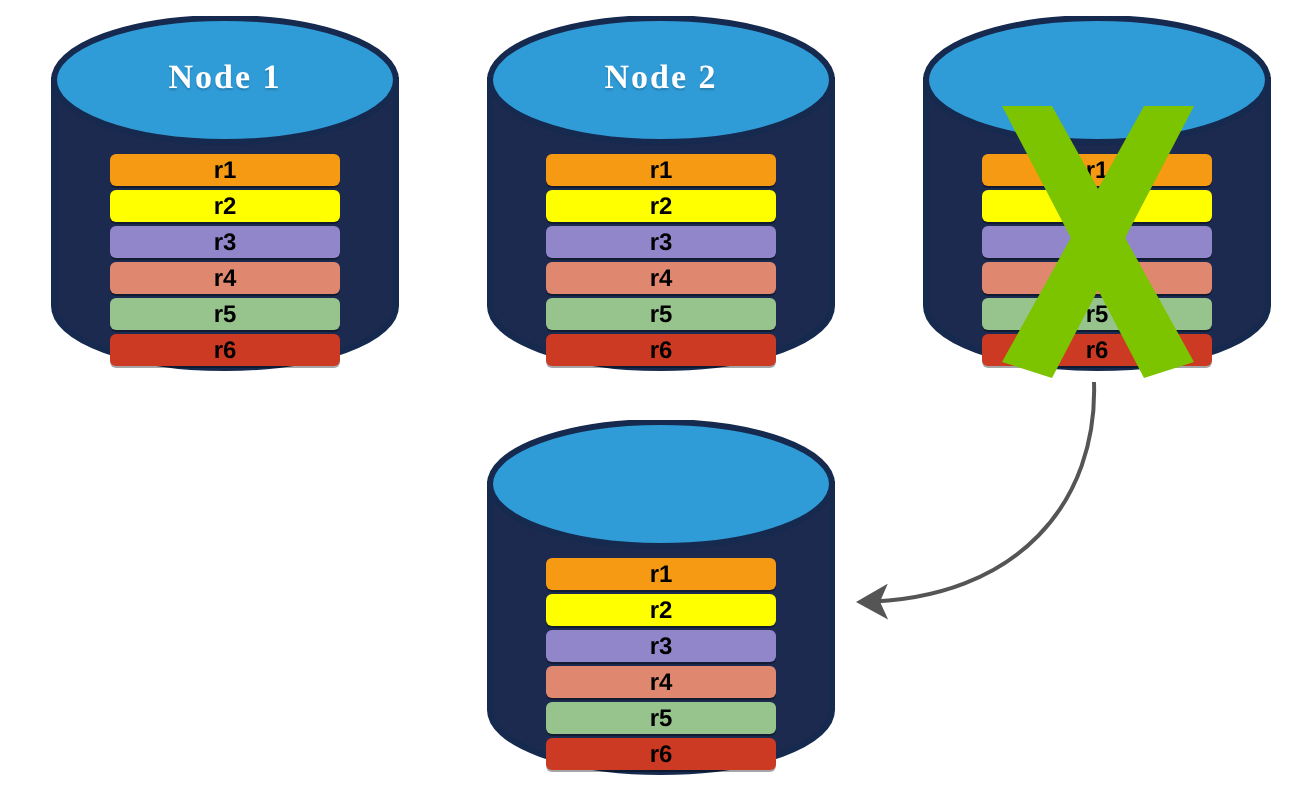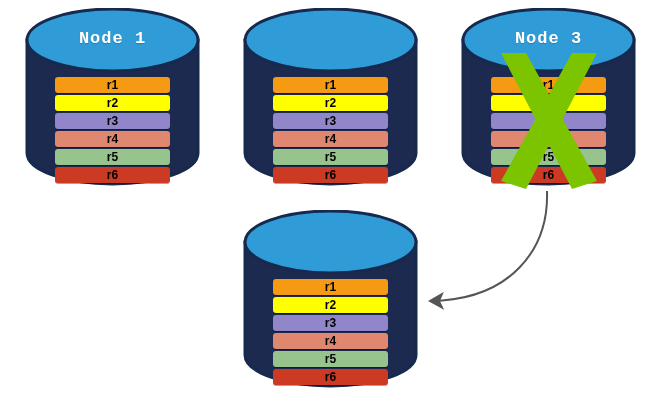--- a/index.html
+++ b/index.html
@@ -29,21 +29,21 @@
   }
   .node-title {
     position: absolute;
     left: 0;
     width: 100%;
     text-align: center;
     color: #ffffff;
     font-weight: bold;
     font-size: 17px;
     letter-spacing: 1px;
-    font-family: Liberation Mono, monospace;
+    font-family: Liberation Serif, serif;
     text-shadow: 0 1px 1px rgba(0,0,0,0.18);
     pointer-events: none;
   }
   .rows {
     position: absolute;
     left: 0;
     width: 100%;
   }
   .row {
     position: relative;
@@ -105,20 +105,21 @@
         <div class="row" style="background: rgb(204, 58, 35);">
           <span class="row-label">r6</span>
         </div>
       </div>
     </div>
     <div class="node" style="left: 243px; top: 8px; width: 175px; height: 180px;">
       <svg class="node-svg" width="175" height="180" viewBox="0 0 175 180">
         <path d="M 2 32 L 2 145 A 85.5 31 0 0 0 173 145 L 173 32 Z" fill="#1b2a4e" stroke="#16294e" stroke-width="3"></path>
         <ellipse cx="87.5" cy="32" rx="85.5" ry="31" fill="#2f9bd7" stroke="#16294e" stroke-width="3"></ellipse>
       </svg>
+      <div class="node-title" style="top: 21px;">Node  2</div>
       <div class="rows" style="top: 69px; padding-left: 30px; padding-right: 30px; box-sizing: border-box;">
         <div class="row" style="background: rgb(245, 154, 18);">
           <span class="row-label">r1</span>
         </div>
         <div class="row" style="background: rgb(255, 255, 0);">
           <span class="row-label">r2</span>
         </div>
         <div class="row" style="background: rgb(145, 134, 201);">
           <span class="row-label">r3</span>
         </div>
@@ -131,21 +132,20 @@
         <div class="row" style="background: rgb(204, 58, 35);">
           <span class="row-label">r6</span>
         </div>
       </div>
     </div>
     <div class="node" style="left: 461px; top: 8px; width: 175px; height: 180px;">
       <svg class="node-svg" width="175" height="180" viewBox="0 0 175 180">
         <path d="M 2 32 L 2 145 A 85.5 31 0 0 0 173 145 L 173 32 Z" fill="#1b2a4e" stroke="#16294e" stroke-width="3"></path>
         <ellipse cx="87.5" cy="32" rx="85.5" ry="31" fill="#2f9bd7" stroke="#16294e" stroke-width="3"></ellipse>
       </svg>
-      <div class="node-title" style="top: 21px;">Node  3</div>
       <div class="rows" style="top: 69px; padding-left: 30px; padding-right: 30px; box-sizing: border-box;">
         <div class="row" style="background: rgb(245, 154, 18);">
           <span class="row-label">r1</span>
         </div>
         <div class="row" style="background: rgb(255, 255, 0);">
           <span class="row-label">r2</span>
         </div>
         <div class="row" style="background: rgb(145, 134, 201);">
           <span class="row-label">r3</span>
         </div>

